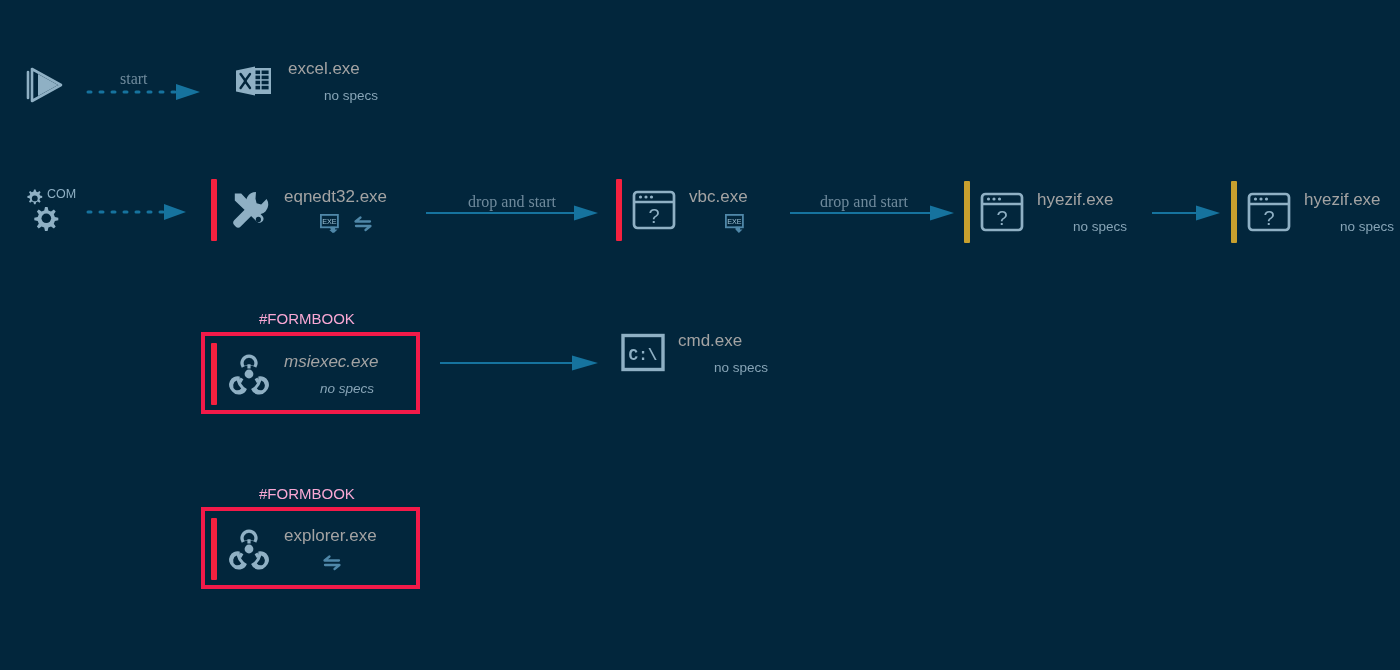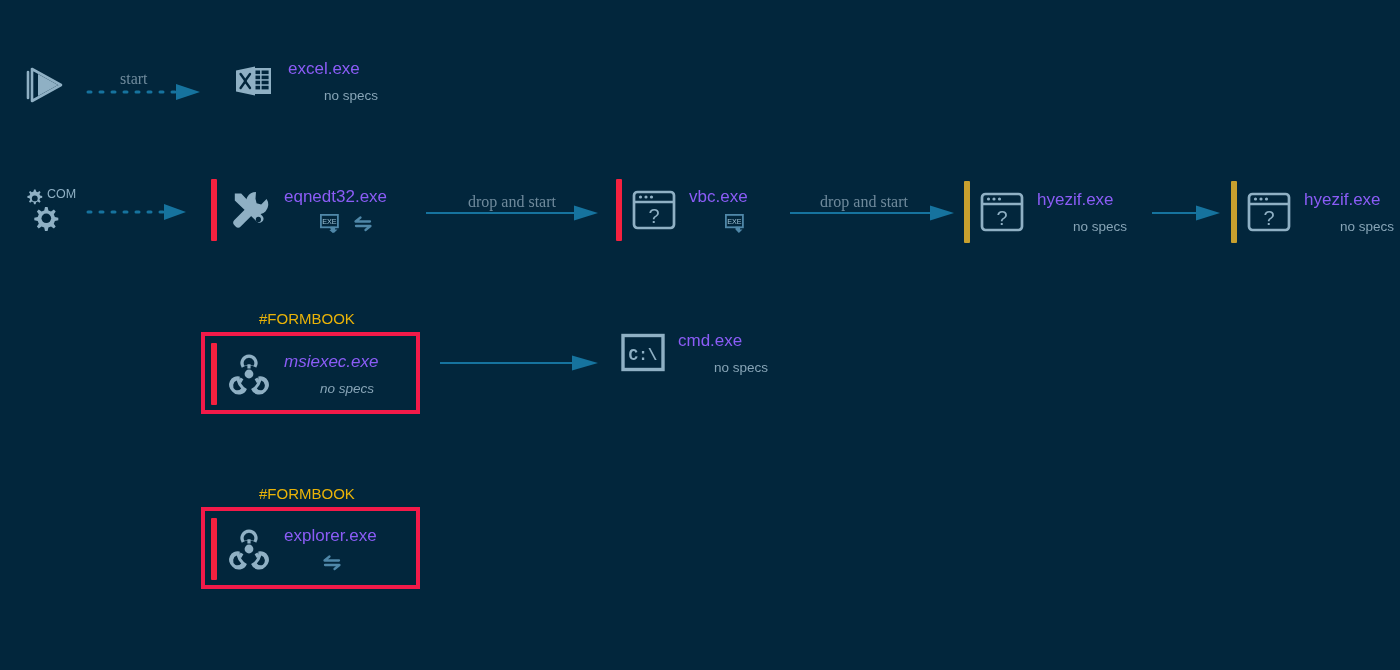--- a/index.html
+++ b/index.html
@@ -35,21 +35,21 @@
     flex: 0 0 auto;
     display: flex; align-items: center; justify-content: center;
   }
   .labels {
     margin-left: 12px;
     display: flex; flex-direction: column;
     justify-content: center;
   }
   .proc-name {
     font-size: 17px;
-    color: #8b5cf6;
+    color: #a3a3a3;
     line-height: 1.25;
     white-space: nowrap;
   }
   .sub-row {
     margin-top: 7px;
     display: flex; align-items: center; gap: 9px;
     min-height: 18px;
     margin-left: 36px;
   }
   .no-specs {
@@ -60,21 +60,21 @@
 
   
   .threat-box {
     position: absolute;
     border: 4px solid #f31a49;
     background: transparent;
   }
   .threat-tag {
     position: absolute;
     font-size: 15px;
-    color: #eab308;
+    color: #f9a8d4;
     white-space: nowrap;
   }
 
   
   .edge { position: absolute; height: 24px; }
   .edge-label {
     position: absolute;
     font-family: Liberation Serif, serif;
     font-size: 16px;
     color: #6f8a9c;

